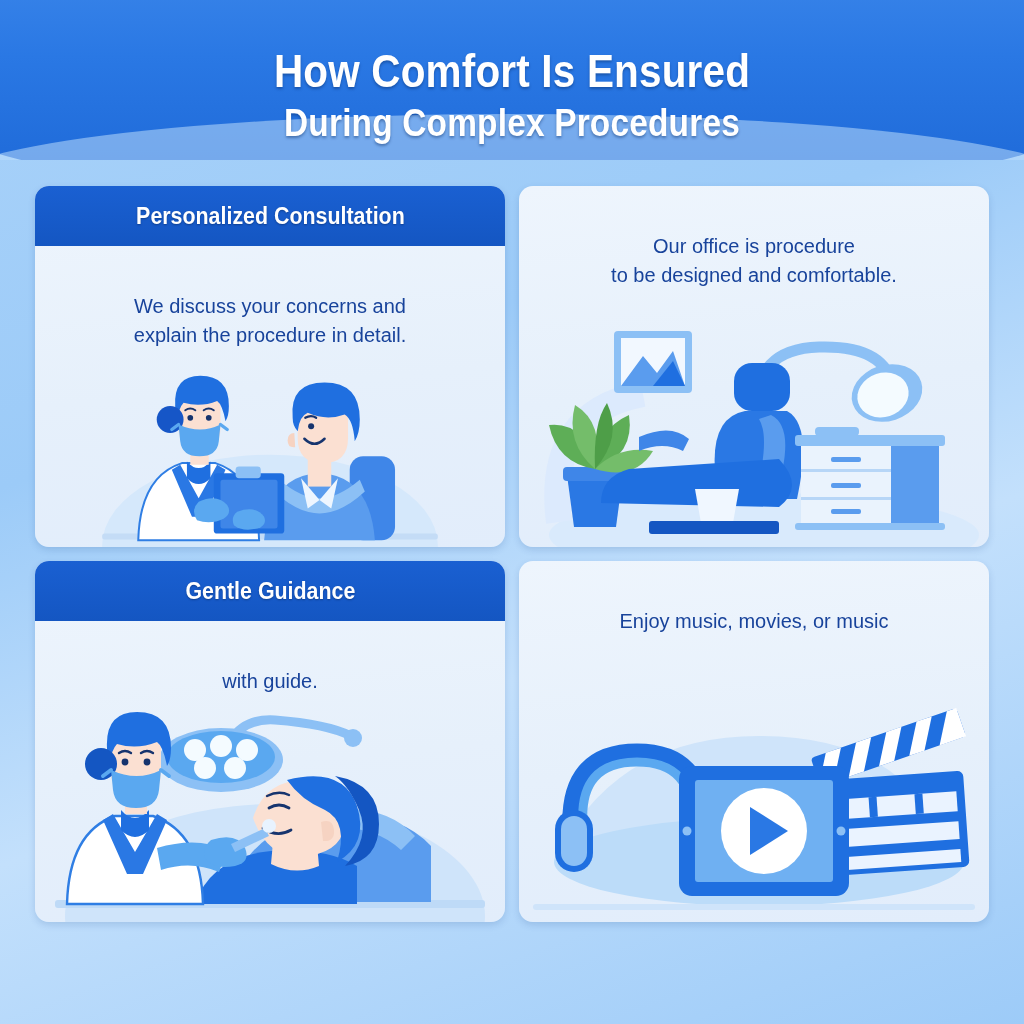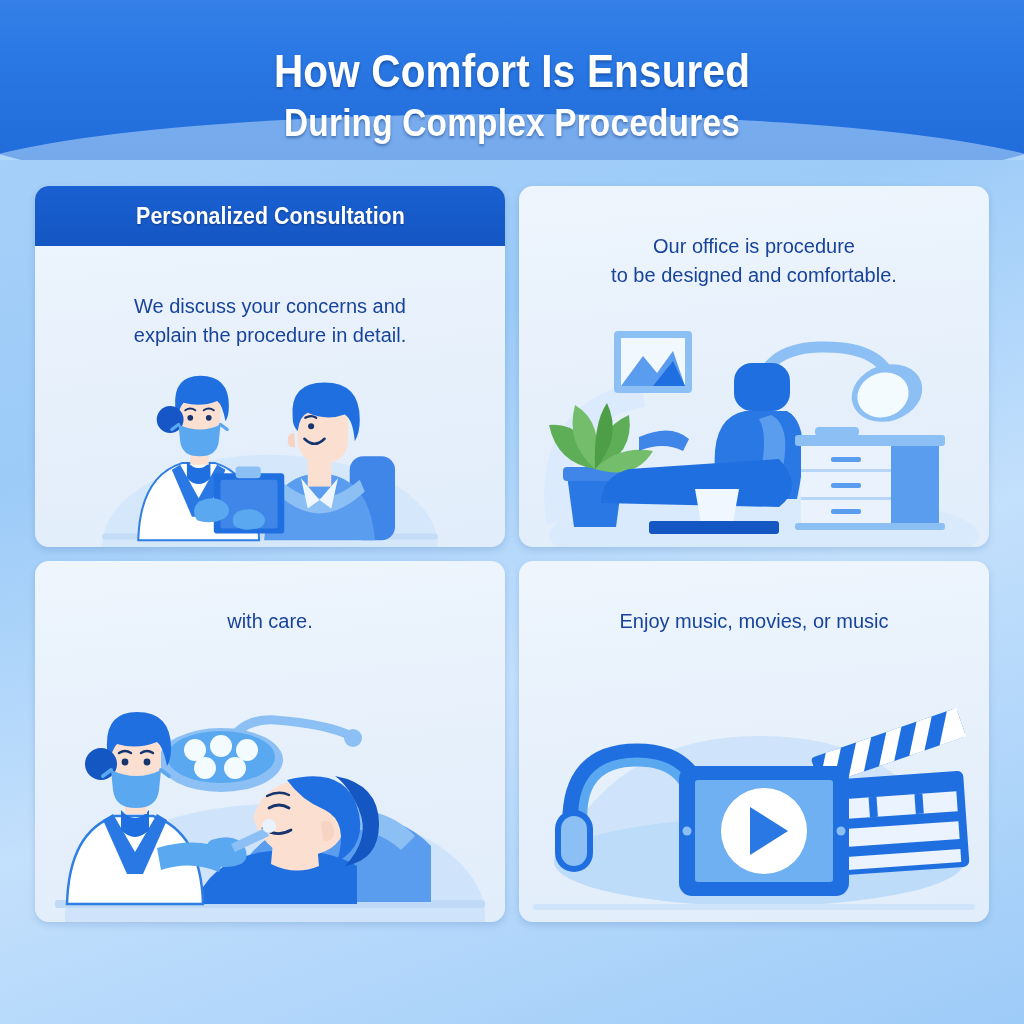--- a/index.html
+++ b/index.html
@@ -197,22 +197,25 @@
         <rect x="282" y="180" width="90" height="3" fill="#b7d6f7"></rect>
         <rect x="312" y="140" width="30" height="5" rx="2" fill="#5a9cee"></rect>
         <rect x="312" y="166" width="30" height="5" rx="2" fill="#5a9cee"></rect>
         <rect x="312" y="192" width="30" height="5" rx="2" fill="#5a9cee"></rect>
         <rect x="276" y="206" width="150" height="7" rx="3" fill="#8cc0f5"></rect>
       </svg>
     </div>
   </div>
 
   <div class="card">
+    <div class="card-header">
+      <span class="card-title">Gentle Guidance</span>
+    </div>
     <div class="card-desc">
-      <div>with care.</div>
+      <div>with guide.</div>
     </div>
     <div class="card-art">
       <svg viewBox="0 0 470 220" preserveAspectRatio="xMidYMax meet">
         <ellipse cx="240" cy="214" rx="210" ry="112" fill="#cfe4fa"></ellipse>
         <rect x="20" y="198" width="430" height="8" rx="3" fill="#bedaf7"></rect>
 
         <path d="M190 200 q24-76 100-86 q70-8 106 30 l0 56 z" fill="#5a9cee"></path>
         <path d="M296 108 q54-6 84 26 l-14 14 q-28-26-74-22 z" fill="#8cc0f5"></path>
 
         <path d="M160 202 q18-52 90-54 q46 0 72 16 l0 38 z" fill="#1f6fe0"></path>

